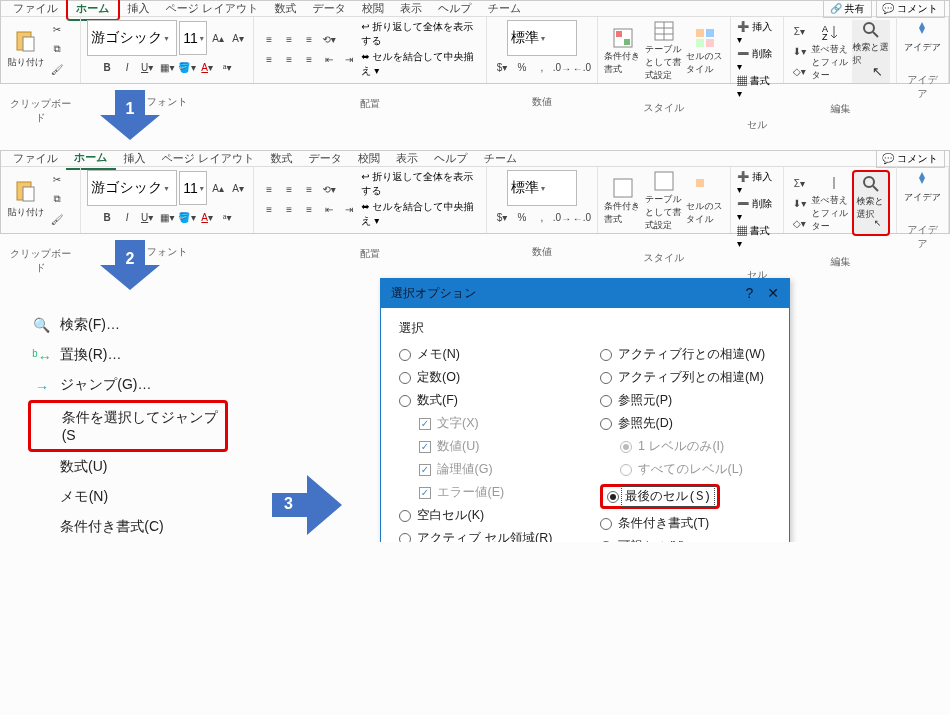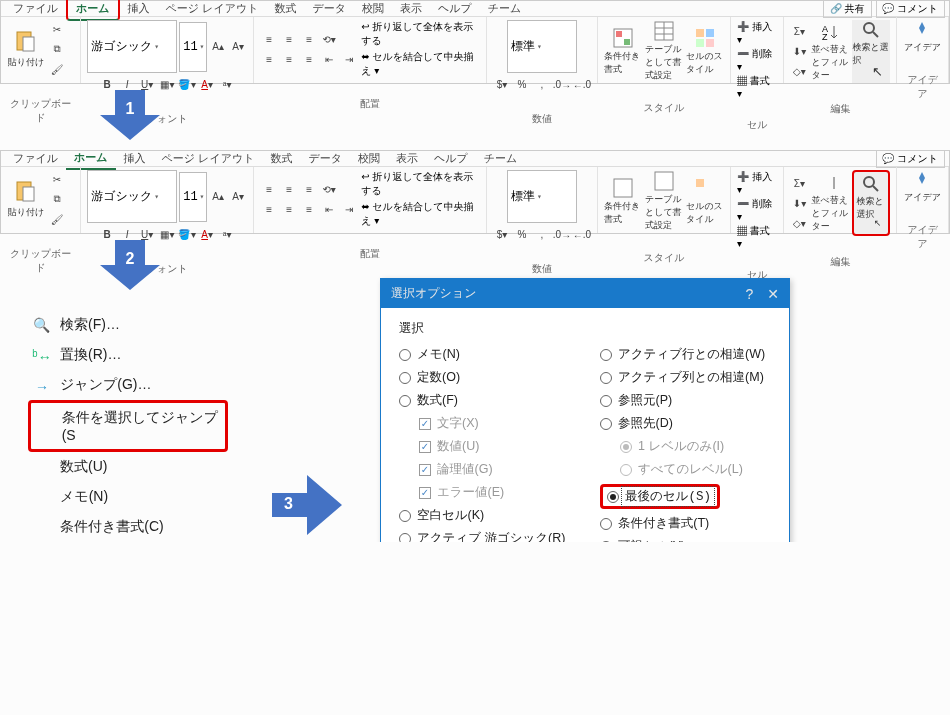--- a/index.html
+++ b/index.html
@@ -11,33 +11,33 @@
   .red-box { border: 2px solid #e30000; border-radius: 4px; }
   .tab-strip .right { margin-left: auto; display: flex; gap: 4px; }
   .ribbon-body { display: flex; align-items: stretch; height: 66px; }
   .group { border-right: 1px solid #e3e3e3; padding: 3px 6px 2px; display: flex; flex-direction: column; justify-content: space-between; }
   .group-label { font-size: 10px; color: #666; text-align: center; margin-top: 19px; }
   .group-content { display: flex; align-items: center; gap: 3px; flex: 1; }
   .big-btn { display: flex; flex-direction: column; align-items: center; justify-content: center; width: 38px; font-size: 9px; color: #333; gap: 1px; cursor: pointer; }
   .icon-svg { display: block; }
   .font-box { display: flex; flex-direction: column; gap: 2px; }
   .font-row { display: flex; gap: 2px; align-items: center; }
-  .combo { border: 1px solid #bbb; background: #fff; font-size: 12px; padding: 17px 3px; display: flex; align-items: center; font-family: Liberation Mono, monospace; }
+  .combo { border: 1px solid #bbb; background: #fff; font-size: 14px; padding: 8px 3px; display: flex; align-items: center; }
   .combo.after::after { content: "▾"; font-size: 8px; margin-left: 2px; color: #666;}
   .tiny-btn { width: 18px; height: 18px; display: inline-flex; align-items: center; justify-content: center; font-size: 10px; color: #444; cursor: pointer; }
   .step-arrow { width: 60px; margin: 6px auto; position: relative; }
   .step-arrow svg { display: block; }
   .step-num { position: absolute; top: 10px; left: 0; width: 60px; text-align: center; color: #fff; font-size: 16px; font-weight: bold; }
   .menu-list { margin: 20px 0 0 28px; font-size: 14px; color: #222; }
   .menu-item { display: flex; align-items: center; gap: 8px; padding: 6px 4px; }
   .menu-icon { width: 20px; display: inline-flex; justify-content: center; }
   .menu-item.boxed { border: 3px solid #e30000; border-radius: 4px; width: 200px; }
   .arrow3-wrap { position: absolute; left: 272px; top: 475px; }
   .dialog { position: absolute; left: 380px; top: 278px; width: 410px; border: 1px solid #1979ca; background: #fff; box-shadow: 2px 2px 6px rgba(0,0,0,0.2);}
-  .dialog-title { background: #1979ca; color: #e5e5e5; display: flex; align-items: center; padding: 6px 10px; font-size: 12px; gap: 12px; }
+  .dialog-title { background: #1979ca; color: #0f172a; display: flex; align-items: flex-start; padding: 6px 10px; font-size: 12px; gap: 12px; }
   .dialog-title .right { margin-left: auto; display: flex; gap: 14px; font-size: 14px;}
   .dialog-body { padding: 12px 18px 16px; font-size: 12.5px; color: #222;}
   .dialog-sect { font-size: 12.5px; margin-bottom: 6px; }
   .dialog-cols { display: flex; gap: 30px; }
   .dialog-col { flex: 1; }
   .radio-row, .check-row { display: flex; align-items: center; gap: 6px; padding: 3px 0; }
   .radio-row.indent, .check-row.indent { padding-left: 20px; }
   .radio-row.disabled, .check-row.disabled { color: #999; }
   .radio { width: 12px; height: 12px; border: 1px solid #666; border-radius: 50%; display: inline-flex; align-items: center; justify-content: center;}
   .radio.checked::after { content:""; width:6px; height:6px; background:#222; border-radius:50%;}
@@ -499,21 +499,21 @@
         <div class="check-row indent disabled">
               <span class="chk checked"></span>
               <span>エラー値(E)</span>
             </div>
         <div class="radio-row">
               <span class="radio"></span>
               <span>空白セル(K)</span>
             </div>
         <div class="radio-row">
               <span class="radio"></span>
-              <span>アクティブ 游ゴシック(R)</span>
+              <span>アクティブ セル領域(R)</span>
             </div>
         <div class="radio-row">
               <span class="radio"></span>
               <span>アクティブ セルの配列(A)</span>
             </div>
         <div class="radio-row">
               <span class="radio"></span>
               <span>オブジェクト(B)</span>
             </div>
       </div>

